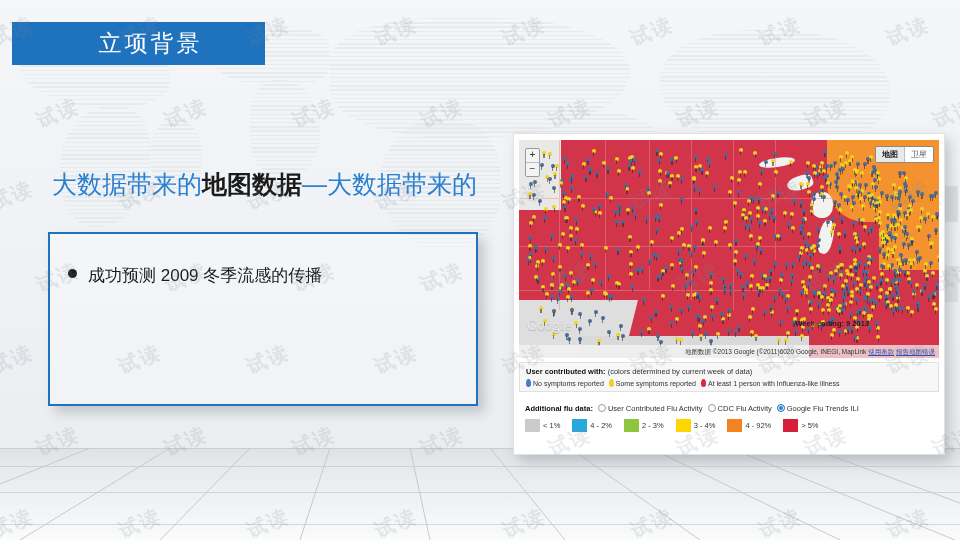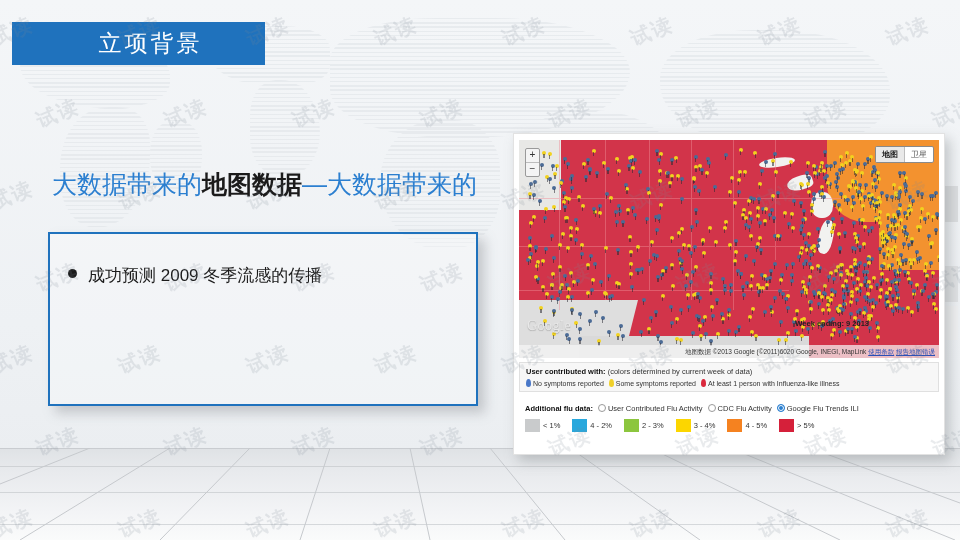--- a/index.html
+++ b/index.html
@@ -1112,21 +1112,21 @@
         <span class="swwrap">
             <i class="sw" style="background:#8cc63e;"></i>
             <span>2 - 3%</span>
           </span>
         <span class="swwrap">
             <i class="sw" style="background:#fcd600;"></i>
             <span>3 - 4%</span>
           </span>
         <span class="swwrap">
             <i class="sw" style="background:#f58220;"></i>
-            <span>4 - 5%</span>
+            <span>4 - 92%</span>
           </span>
         <span class="swwrap">
             <i class="sw" style="background:#d5203a;"></i>
             <span>&gt; 5%</span>
           </span>
       </div>
     </div>
   </div>
 
   <div class="wm" id="wm-layer">

